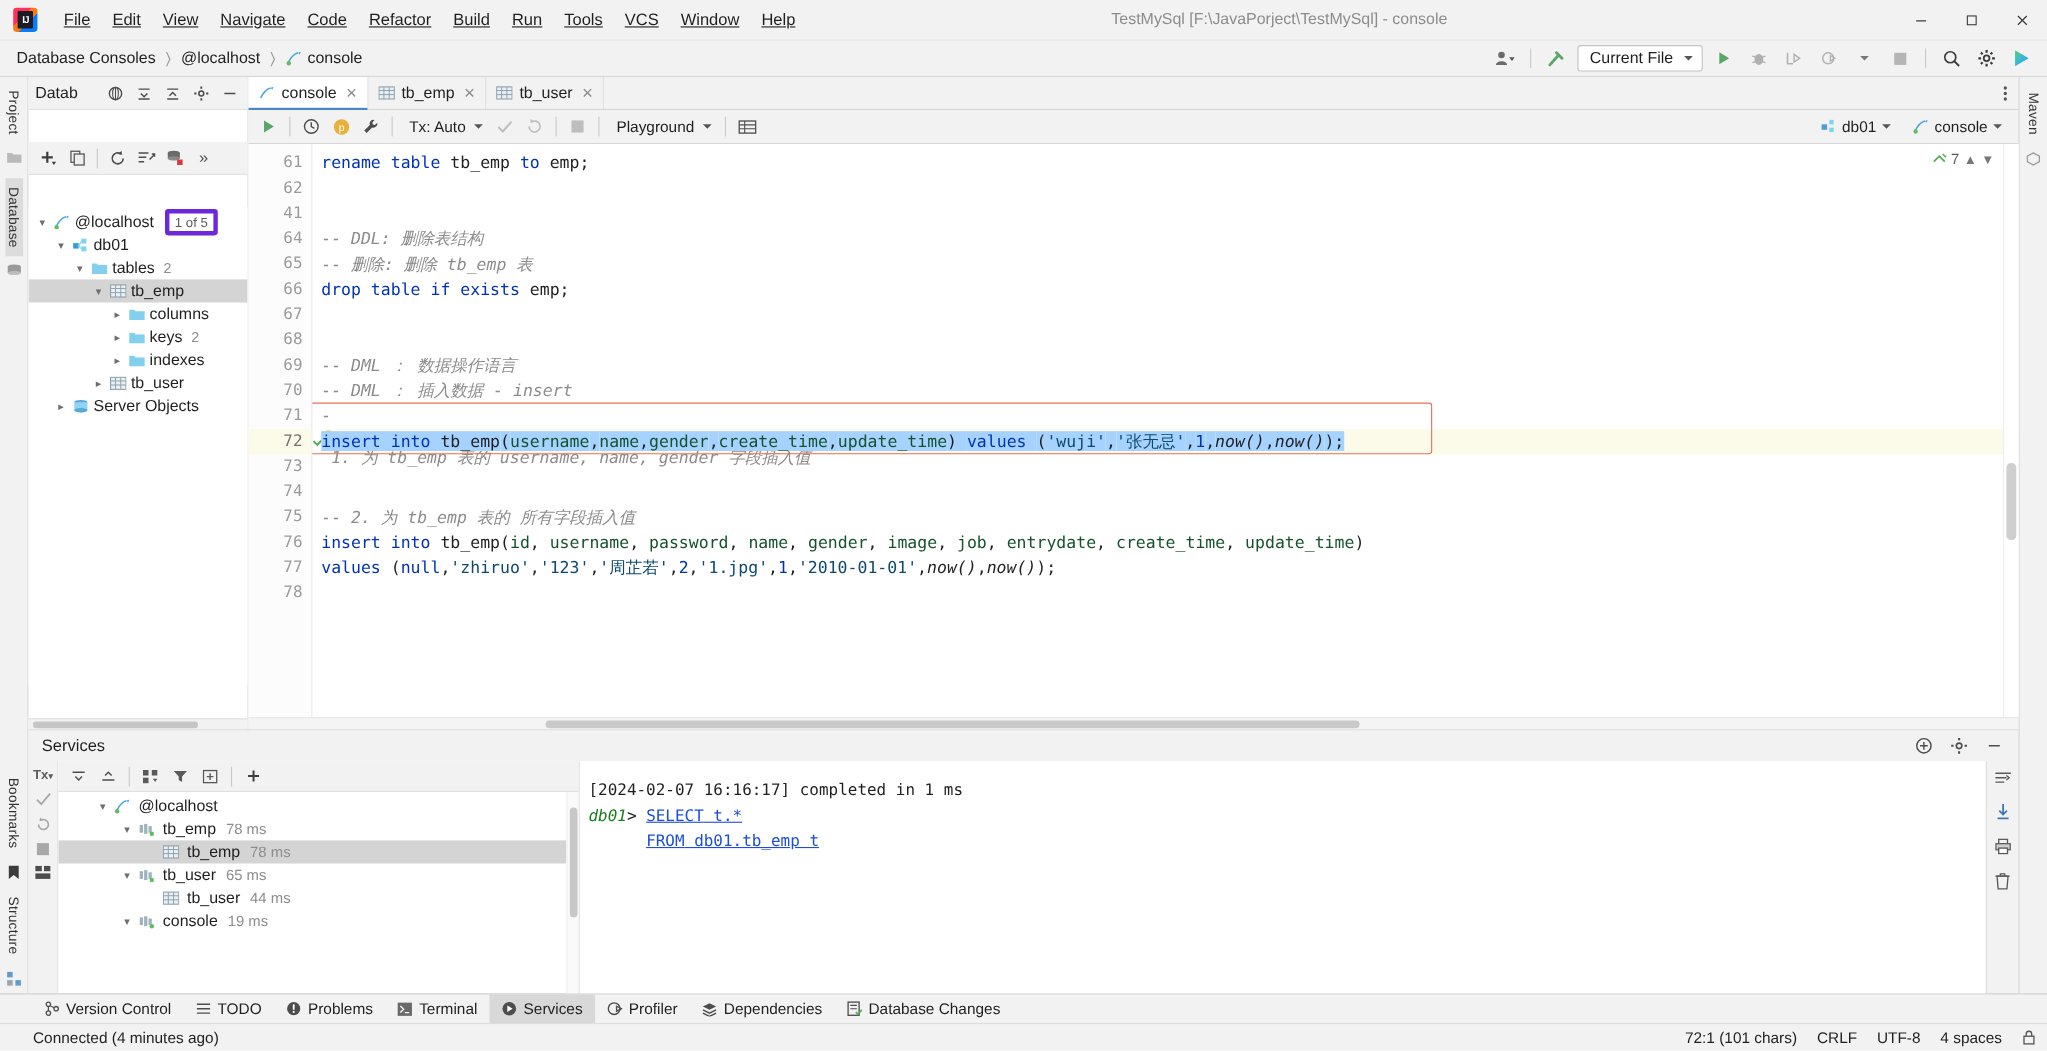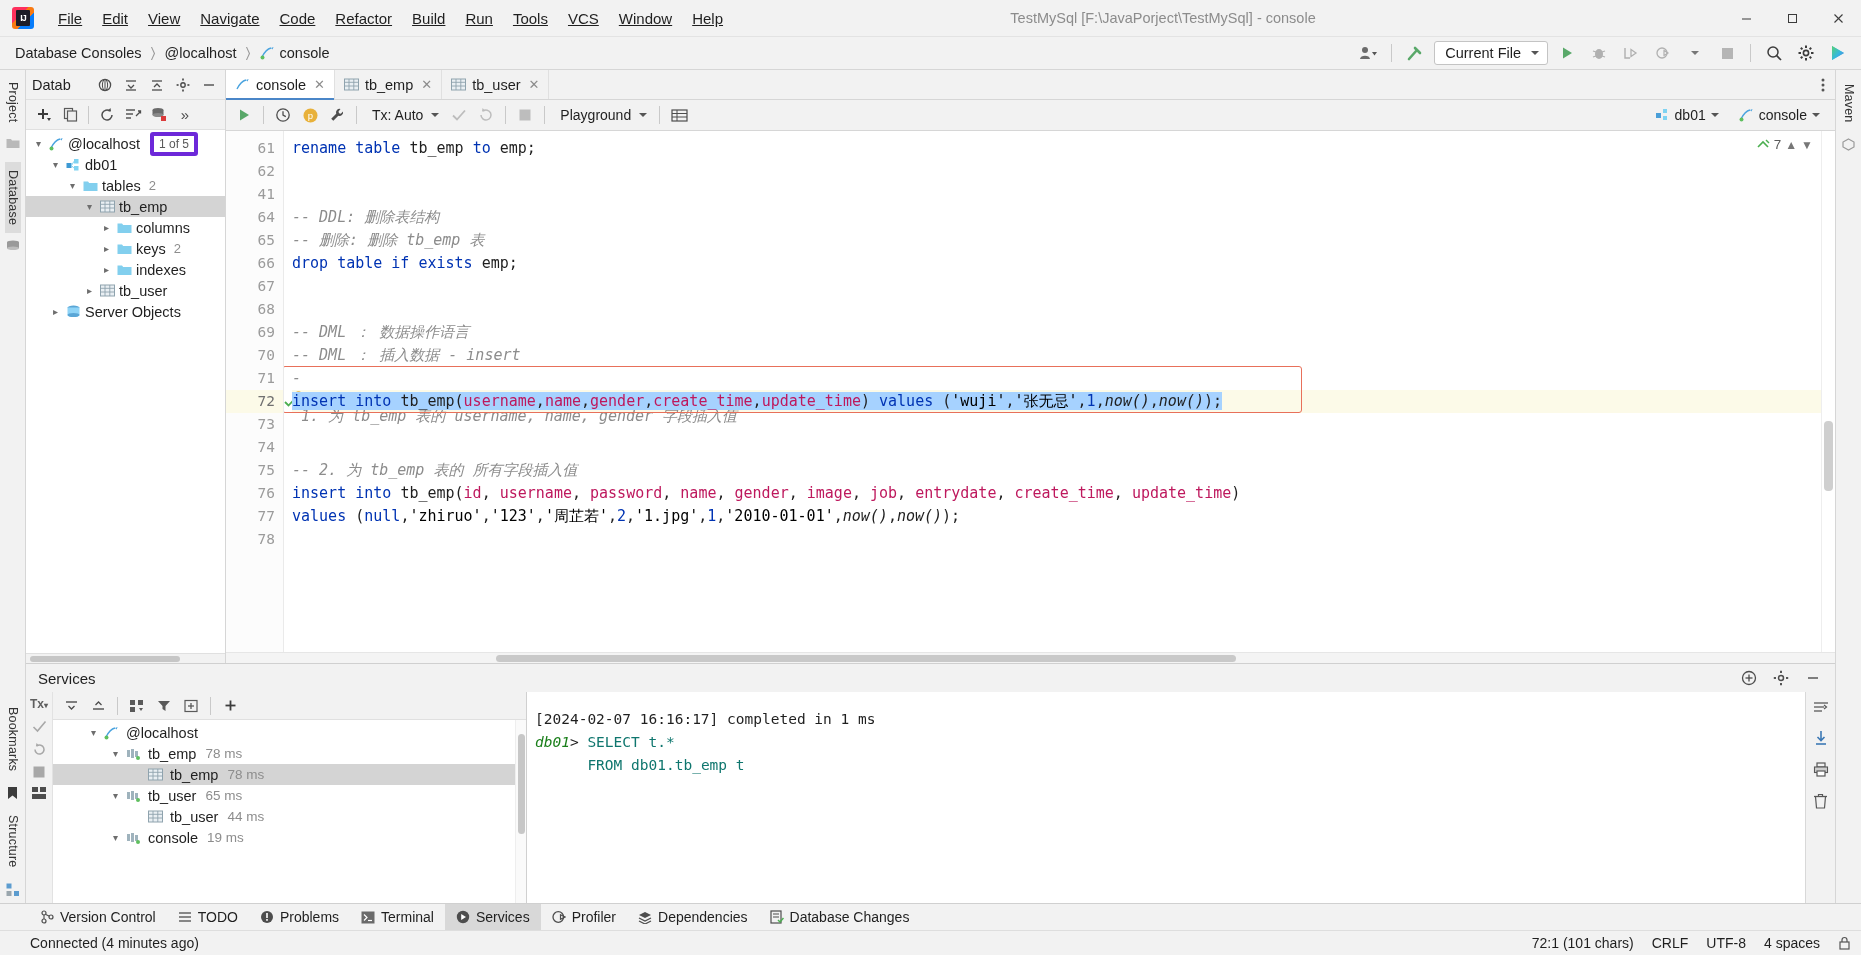--- a/index.html
+++ b/index.html
@@ -79,21 +79,21 @@
   .rail-right {
     width: 26px; min-width: 26px; background: #f2f2f2; border-left: 1px solid #d6d6d6;
     display: flex; flex-direction: column; align-items: center; padding-top: 6px;
   }
 
   .main-col { flex: 1; display: flex; flex-direction: column; min-width: 0; }
   .upper { flex: 1; display: flex; min-height: 0; }
 
   
   .dbpanel { width: 200px; min-width: 200px; display: flex; flex-direction: column; background: #fff;
-             border-right: 1px solid #d6d6d6; }
+             border-right: 1px solid #d6d6d6; gap: 29px; }
   .db-header {
     height: 30px; min-height: 30px; display: flex; align-items: center; padding-left: 6px;
     font-size: 14.5px; background: #f2f2f2; border-bottom: 1px solid #e0e0e0;
   }
   .db-header .tt { font-size: 14.5px; }
   .db-hdr-right { margin-left: auto; display: flex; align-items: center; gap: 2px; padding-right: 4px; }
   .db-toolbar {
     height: 30px; min-height: 30px; display: flex; align-items: center; gap: 2px;
     padding-left: 6px; background: #f2f2f2; border-bottom: 1px solid #e0e0e0;
   }
@@ -146,22 +146,22 @@
   .gline.cur { background: #fcfae8; color: #707070; }
   .gmark { position: absolute; right: -14px; top: 0; height: 23px; line-height: 23px; width: 14px; }
   .code {
     flex: 1; font-family: "DejaVu Sans Mono", monospace; font-size: 15px; padding-top: 6px;
     padding-left: 8px; position: relative; overflow: hidden; white-space: pre;
   }
   .cline { height: 23px; line-height: 23px; white-space: pre; }
   .cline.cur { background: #fcfae8; }
   .kw { color: #0033b3; font-weight: normal; }
   .cm { color: #8c8c8c; font-style: italic; }
-  .str { color: #000000; }
-  .col { color: #be185d; margin-top: 48px; }
+  .str { color: #0c4a6e; }
+  .col { color: #14532d; margin-top: 48px; }
   .fn { color: #1f1f1f; font-style: italic; }
   .num { color: #0033b3; }
   .pl { color: #1f1f1f; }
   .sel-code { background: #a6d2ff; }
   .redbox {
     position: absolute; border: 1.6px solid #e8705a; border-radius: 3px; pointer-events: none;
   }
   .codescroll {
     position: absolute; right: 0; top: 0; bottom: 0; width: 14px; background: #fff;
     border-left: 1px solid #eee;
@@ -200,21 +200,21 @@
   .snode.sel { background: #d4d4d4; }
   .stime { color: #8d8d8d; font-size: 13.5px; margin-left: 5px; }
   .svc-scroll { width: 11px; background: #fafafa; position: relative; border-left: 1px solid #eee;}
   .svc-scroll .thumb { position: absolute; left: 2px; top: 14px; width: 7px; height: 100px; background: #c7c7c7; border-radius: 4px;}
   .console {
     flex: 1; background: #fff; font-family: "DejaVu Sans Mono", monospace; font-size: 14.5px;
     padding: 4px 0 0 8px; overflow: hidden; position: relative; min-width: 0;
   }
   .oline { height: 23px; line-height: 23px; white-space: pre; }
   .o-prompt { color: #1a7f1a; font-style: italic; }
-  .o-kw { color: #0f766e; }
+  .o-kw { color: #1d4ed8; text-decoration: underline; }
   .console-right {
     width: 30px; min-width: 30px; background: #f2f2f2; display: flex; flex-direction: column;
     align-items: center; gap: 16px; padding-top: 8px; border-left: 1px solid #d8d8d8;
   }
   .console-right .ic { color: #585858; font-size: 14px; }
 
   
   .toolwin-bar {
     height: 27px; min-height: 27px; display: flex; align-items: stretch; background: #f2f2f2;
     border-top: 1px solid #d0d0d0; padding-left: 30px;

